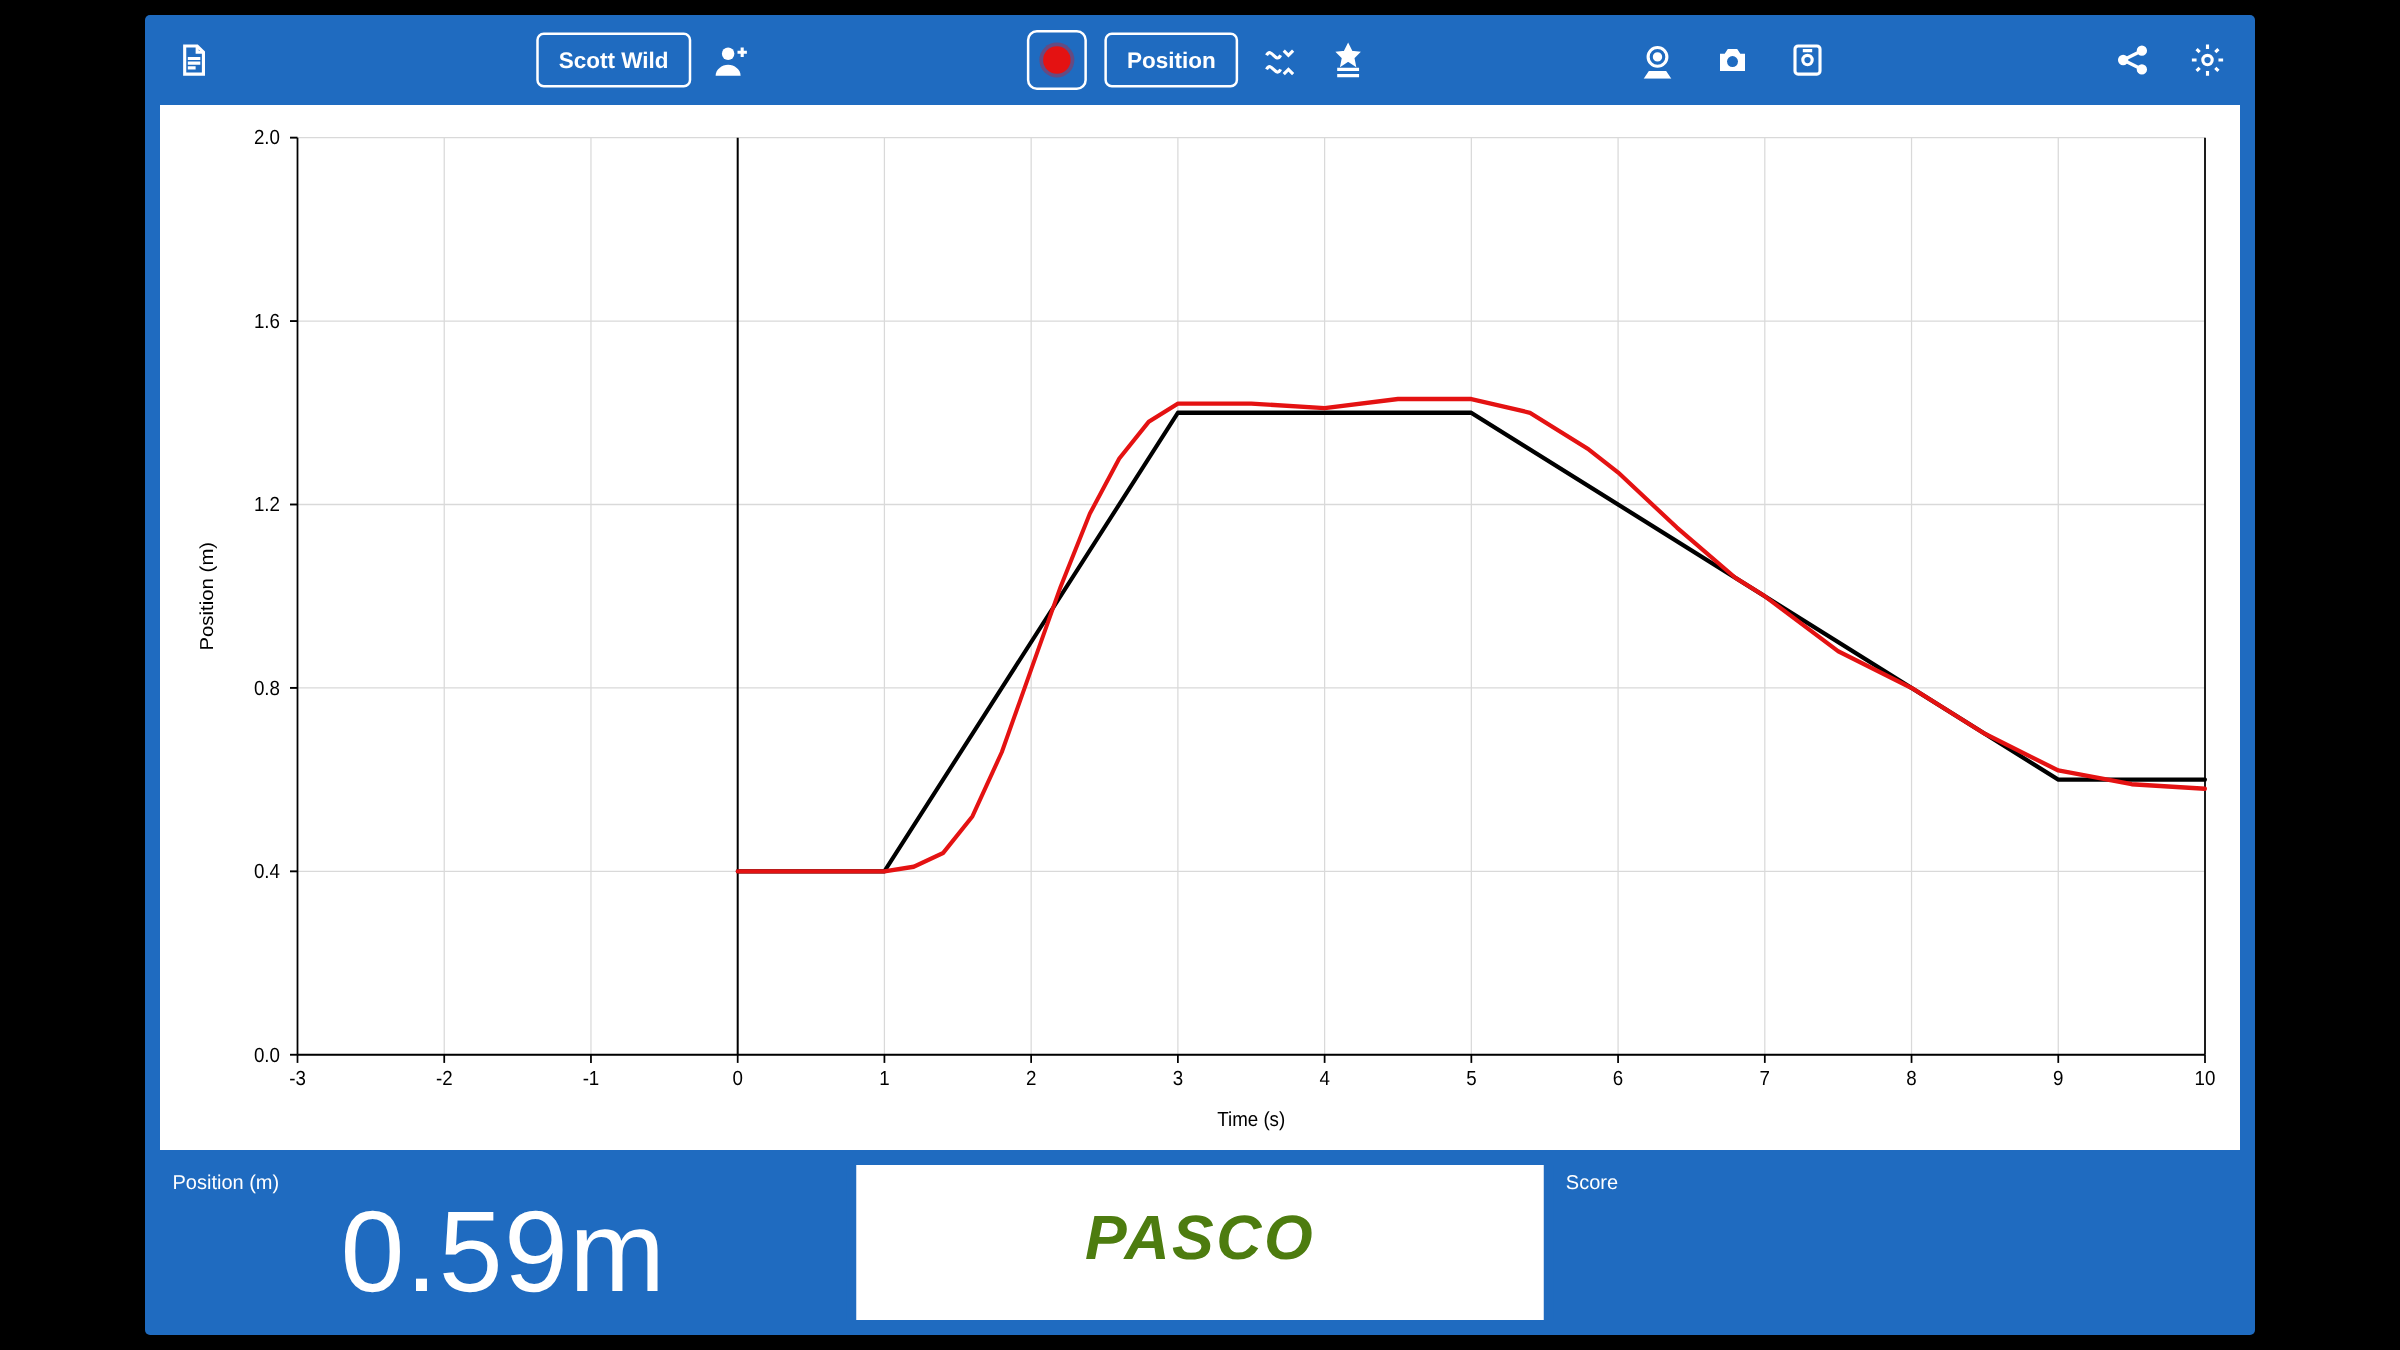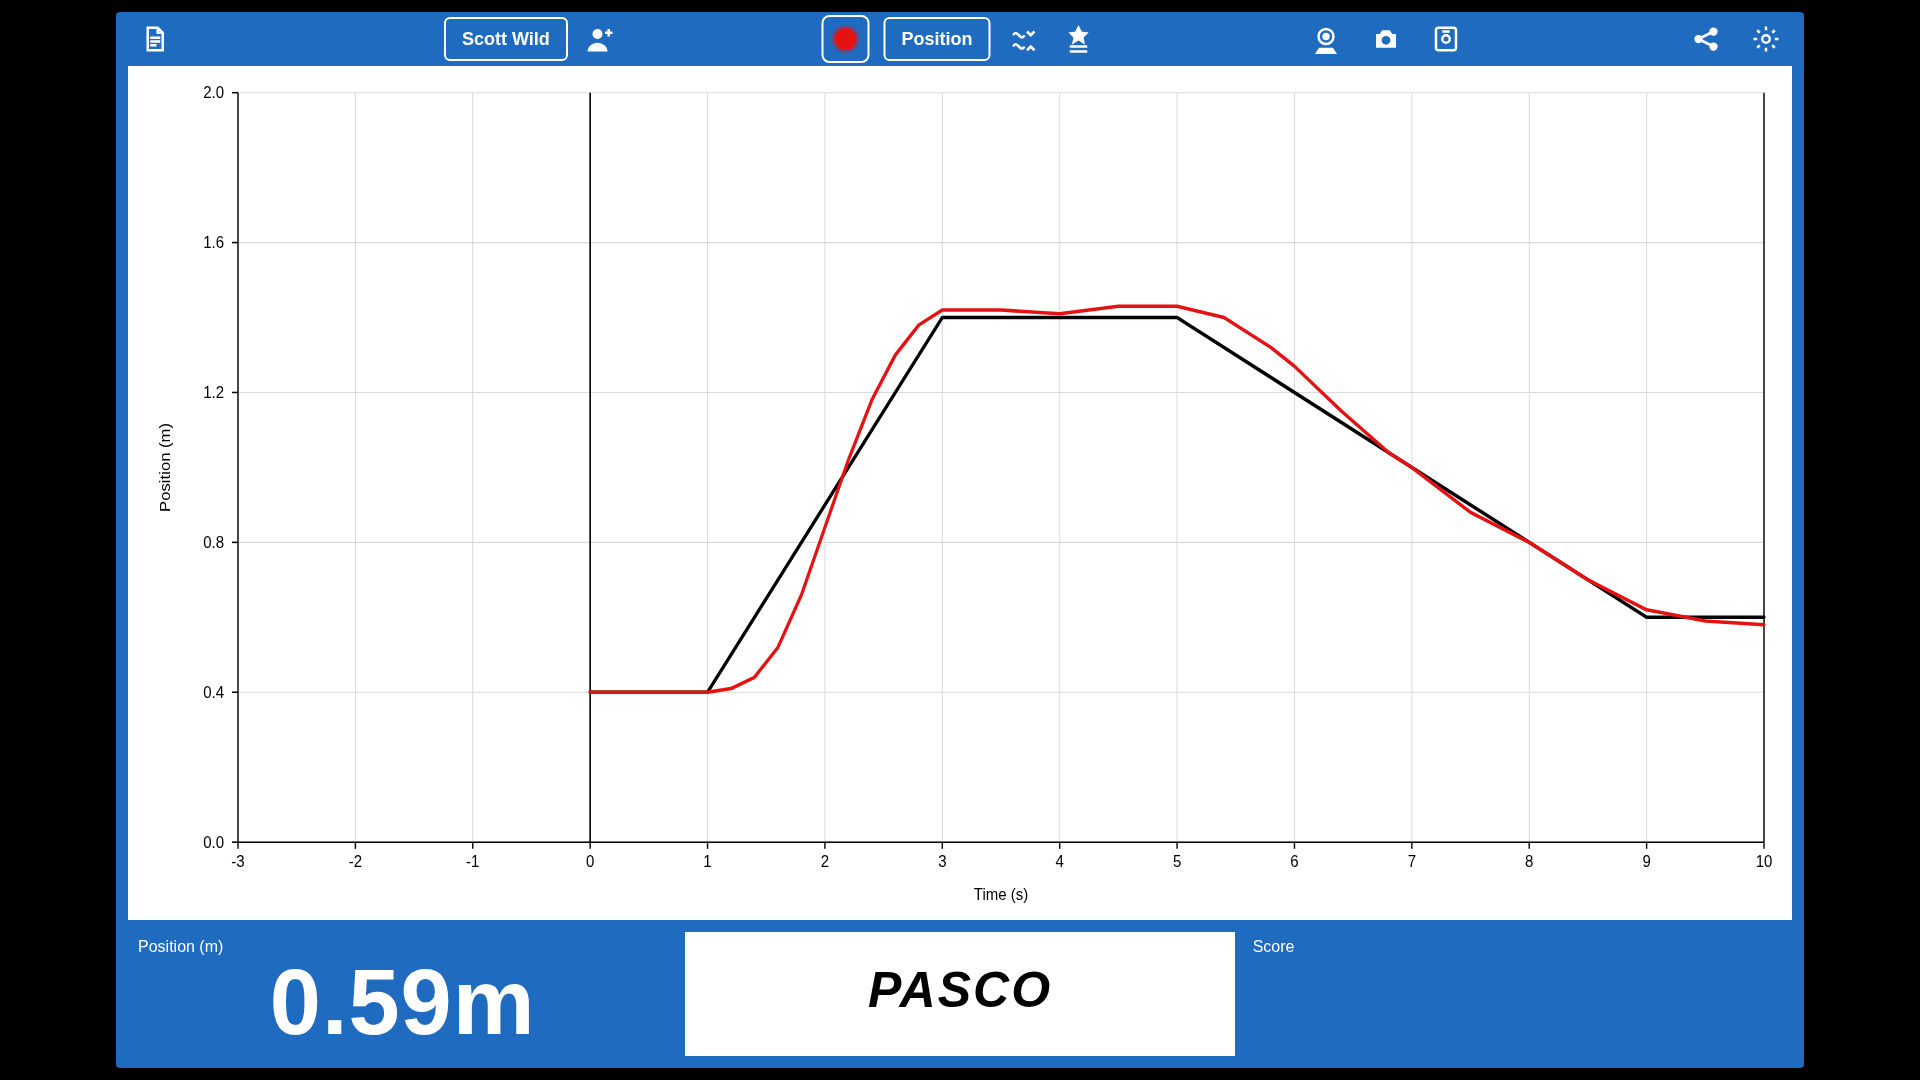--- a/index.html
+++ b/index.html
@@ -7,25 +7,25 @@
   .stage { position: relative; width: 1920px; height: 1080px; background: #000; }
   .app-frame {
     position: absolute;
     left: 116px; top: 12px;
     width: 1688px; height: 1056px;
     background: #1f6bc0;
     border-radius: 4px;
     display: flex; flex-direction: column;
   }
   .toolbar {
-    height: 54px;
+    height: 72px;
     display: flex; align-items: center;
     padding: 0 18px;
     color: #fff;
-    gap: 30px;
+    gap: 15px;
   }
   .tb-btn {
     display: inline-flex; align-items: center; justify-content: center;
     min-width: 40px; height: 40px;
     color: #fff;
   }
   .tb-outline {
     border: 2px solid #fff; border-radius: 6px;
     padding: 6px 16px; height: 44px;
     background: transparent; color: #fff; font-size: 18px;
@@ -54,23 +54,23 @@
   .panel {
     flex: 1; position: relative; color:#fff;
     display:flex; align-items:flex-end; justify-content:center;
     padding-bottom: 8px;
   }
   .panel.blue { background: #1f6bc0; }
   .panel.white { background: #fff; color:#1f6bc0; align-items:center; }
   .panel-label {
     position:absolute; top:6px; left:10px; font-size:16px; font-weight:500;
   }
-  .panel-value { font-size: 92px; font-weight: 700; line-height: 1; letter-spacing: 1px; }
+  .panel-value { font-size: 92px; font-weight: 400; line-height: 1; letter-spacing: 1px; }
   .panel-value.right { margin-left:auto; padding-right:8px;}
-  .brand { font-size: 50px; font-weight: 800; font-style: italic; letter-spacing: 2px; color:#000000;}
+  .brand { font-size: 50px; font-weight: 800; font-style: italic; letter-spacing: 2px; color:#4d7c0f;}
   svg.chart { width:100%; height:100%; display:block; }
   .axis-text { font-size: 15px; fill:#000; font-family: Arial; }
   .axis-label { font-size: 15px; fill:#000; font-family: Arial; }
   .grid line { stroke:#d9d9d9; stroke-width:1; }
   .axis-line { stroke:#000; stroke-width:1.4; }
   .series-target { stroke:#000; stroke-width:3.2; fill:none; stroke-linejoin:round; stroke-linecap:round;}
   .series-actual { stroke:#e41212; stroke-width:3.2; fill:none; stroke-linejoin:round; stroke-linecap:round;}
 </style>
 </head>
 <body>

